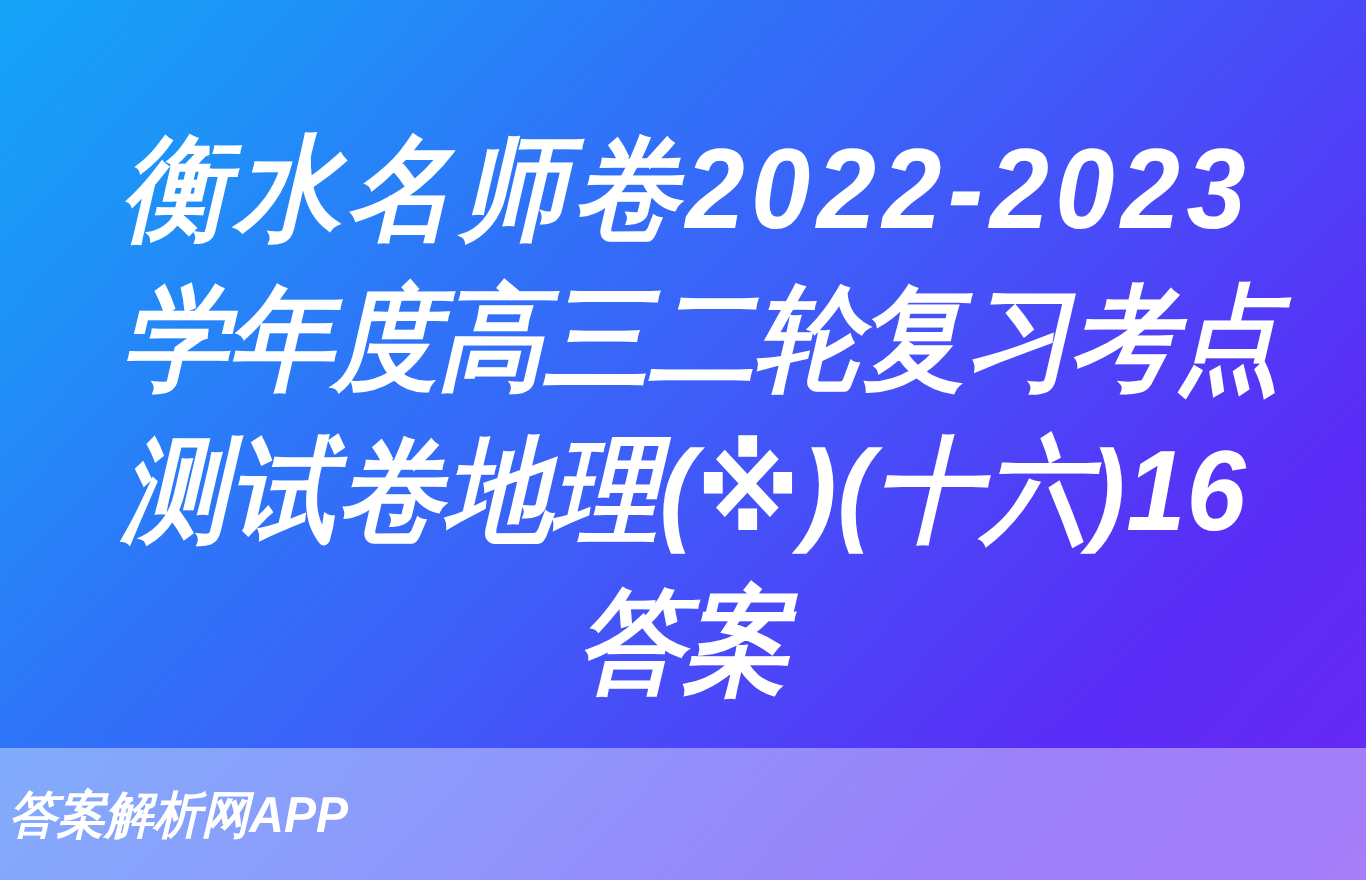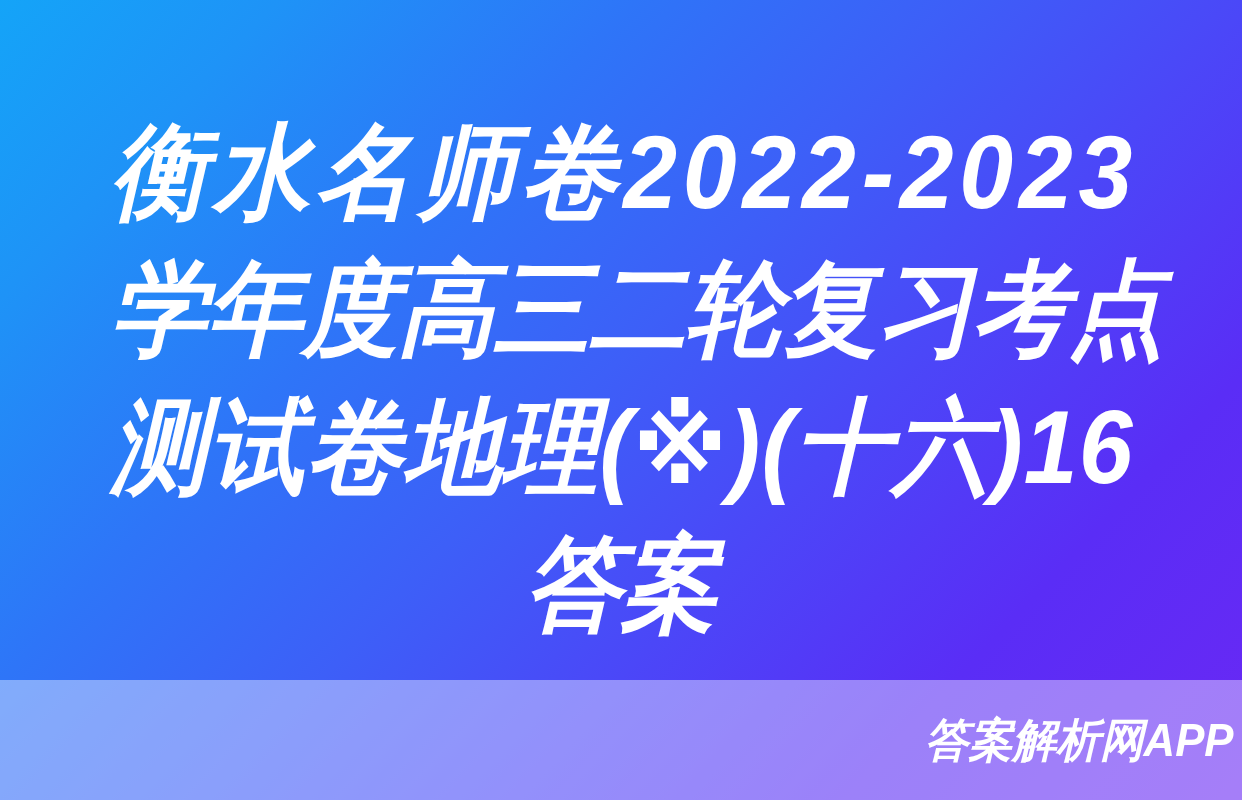--- a/index.html
+++ b/index.html
@@ -67,21 +67,21 @@
   
   #watermark-band {
     position: absolute;
     left: 0;
     top: 680px;
     width: 1242px;
     height: 120px;
     background: rgba(255, 255, 255, 0.40);
     display: flex;
     align-items: center;
-    justify-content: flex-end;
+    justify-content: flex-start;
   }
 
   #watermark-text {
     color: #ffffff;
     font-size: 46px;
     font-weight: 700;
     font-style: italic;
     letter-spacing: 0px;
     transform: scaleX(0.95);
     white-space: nowrap;

